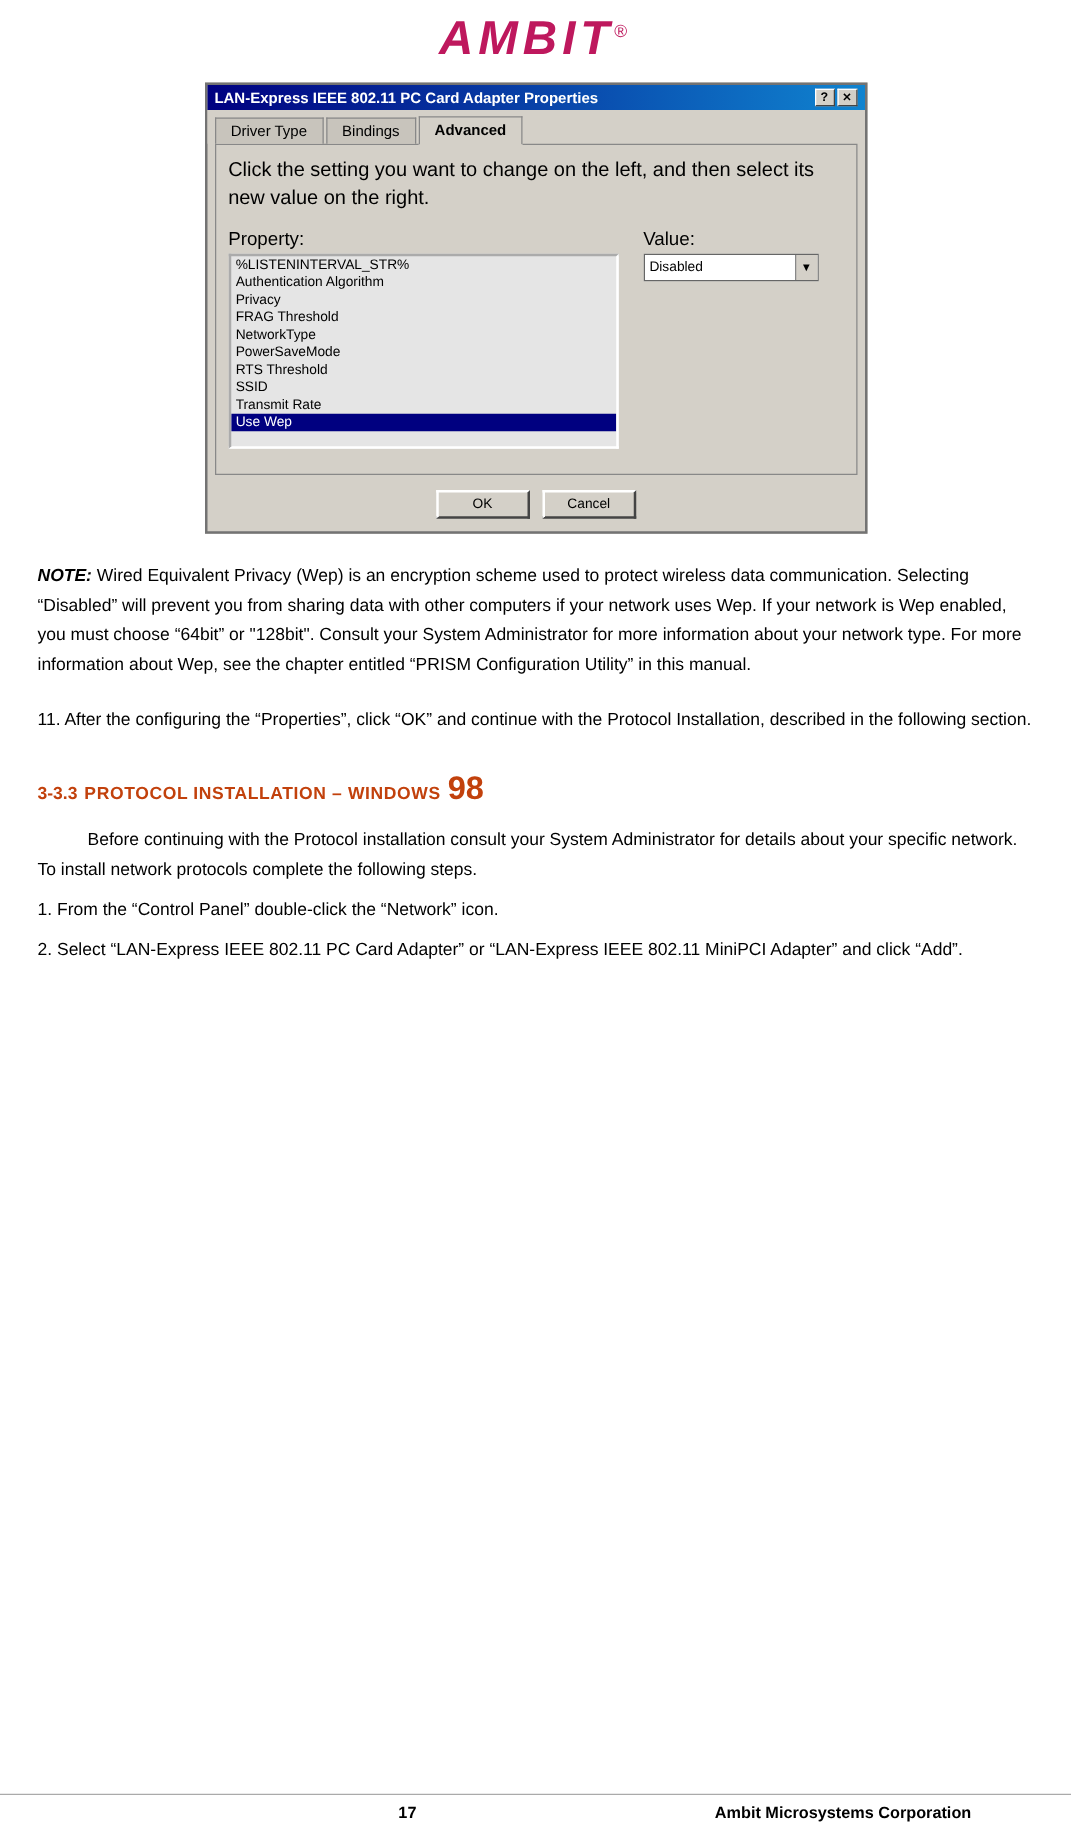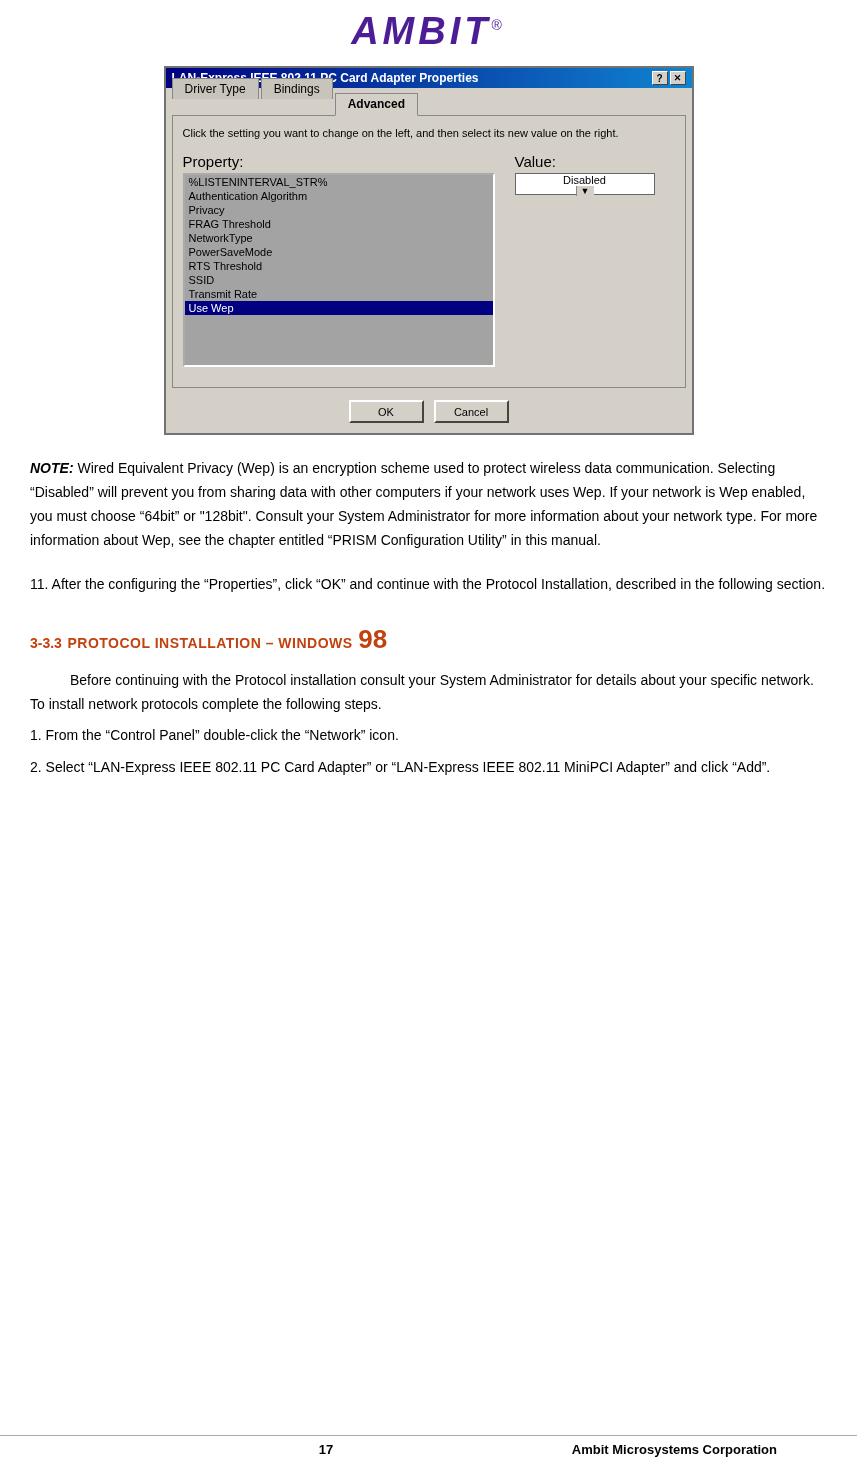--- a/index.html
+++ b/index.html
@@ -16,21 +16,21 @@
     
     .logo-area {
       text-align: center;
       padding: 10px 0 8px 0;
     }
     .logo-text {
       font-size: 38px;
       font-weight: 900;
       font-family: Arial Black, Arial, sans-serif;
       letter-spacing: 4px;
-      color: #4c1d95;
+      color: #be185d;
       font-style: italic;
       position: relative;
       display: inline-block;
     }
     .logo-reg {
       font-size: 14px;
       vertical-align: super;
       font-style: normal;
       font-weight: normal;
     }
@@ -119,33 +119,33 @@
     }
     .tab.active {
       background: #d4d0c8;
       border-bottom: 1px solid #d4d0c8;
       font-weight: bold;
       z-index: 2;
       padding-bottom: 4px;
     }
     .tab:not(.active) {
       background: #c8c4bc;
-      bottom: 16px;
+      bottom: 0;
     }
 
     
     .tab-content {
       border: 1px solid #888;
       margin: 0 6px 6px 6px;
       background: #d4d0c8;
       padding: 10px;
     }
 
     .instruction-text {
-      font-size: 11px;
+      font-size: 16px;
       font-family: 'Tahoma', sans-serif;
       color: #000;
       margin-bottom: 12px;
       line-height: 1.4;
     }
 
     .prop-value-area {
       display: flex;
       gap: 20px;
       margin-bottom: 10px;
@@ -155,22 +155,22 @@
       flex: 1;
     }
     .section-label {
       font-size: 15px;
       font-family: 'Tahoma', sans-serif;
       color: #000;
       margin-bottom: 3px;
     }
     .property-list {
       border: 2px inset #fff;
-      background: #a3a3a3;
-      height: 194px;
+      background: #e5e5e5;
+      height: 156px;
       overflow-y: auto;
       font-size: 11px;
       font-family: 'Tahoma', sans-serif;
     }
     .prop-item {
       padding: 1px 4px;
       cursor: default;
     }
     .prop-item.selected {
       background: #000080;
@@ -180,21 +180,20 @@
     .value-section {
       width: 160px;
     }
     .value-dropdown {
       display: flex;
       align-items: center;
       border: 1px solid #666;
       background: #fff;
       height: 22px;
       width: 140px;
-      flex-direction: column;
     }
     .value-dropdown-text {
       flex: 1;
       font-size: 11px;
       font-family: 'Tahoma', sans-serif;
       padding: 0 4px;
     }
     .value-dropdown-arrow {
       width: 18px;
       height: 20px;

